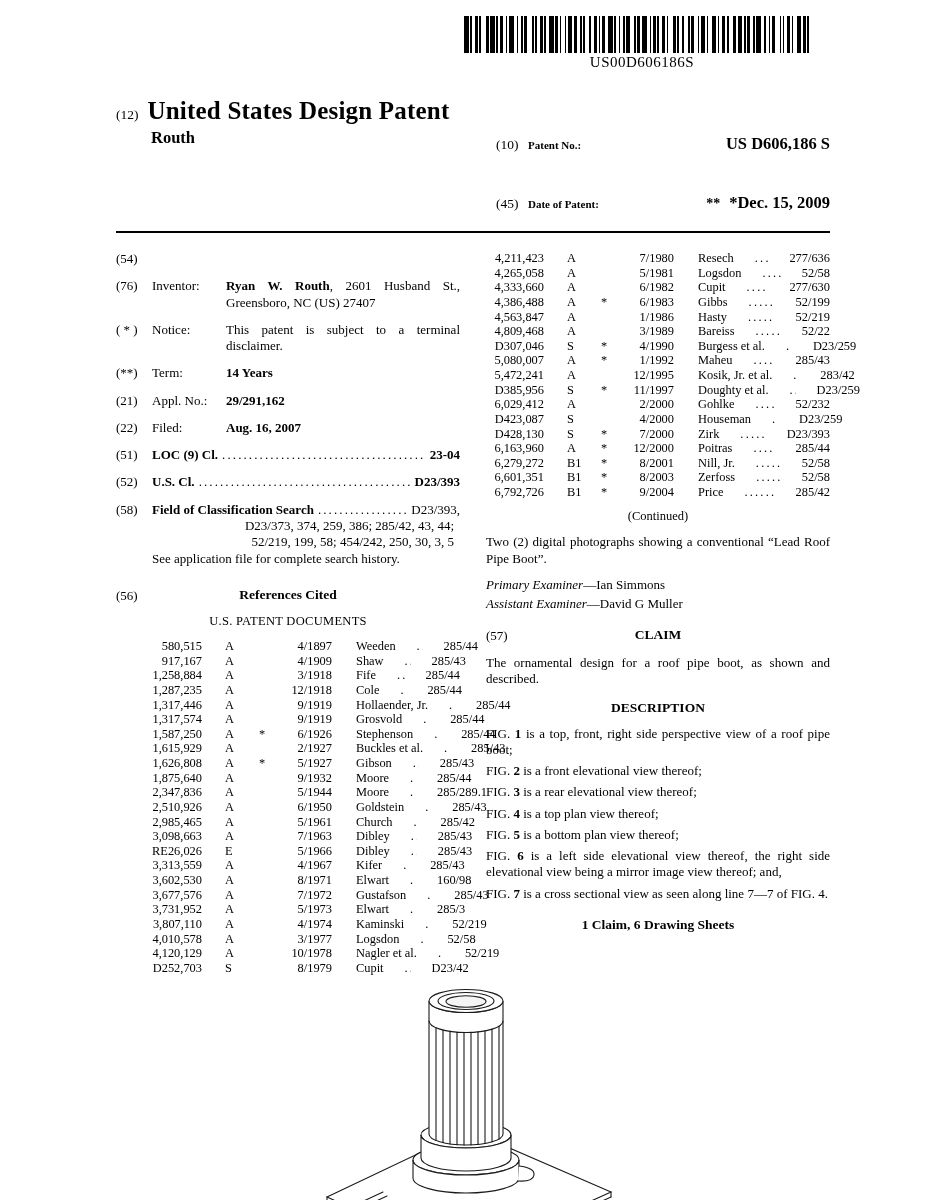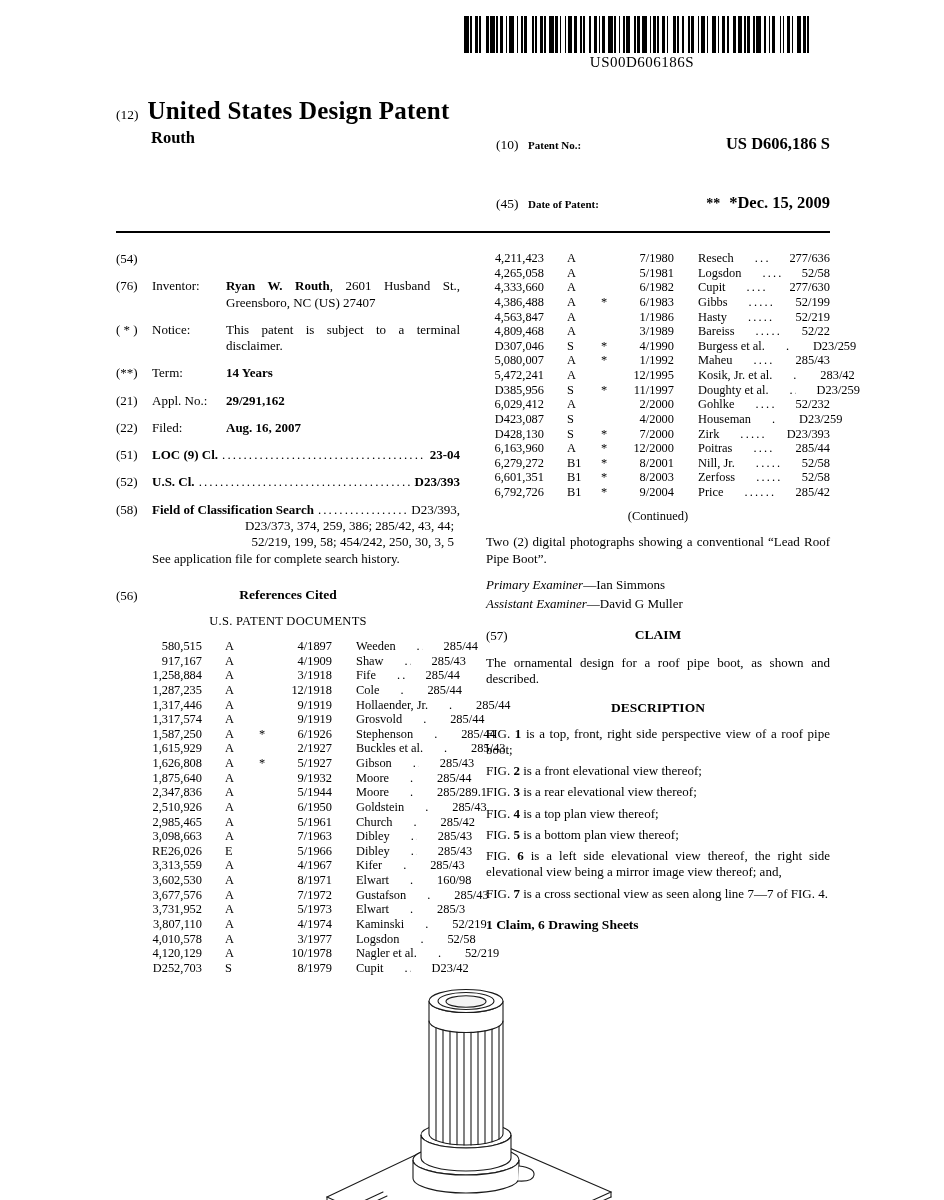--- a/index.html
+++ b/index.html
@@ -63,21 +63,21 @@
   .r-cls { flex:none; text-align:right; }
   
   .continued { text-align:center; font-size:12.5px; margin:9px 0 10px; }
   .pub-heading { text-align:center; font-size:13px; margin:4px 0 12px; letter-spacing:.3px; }
   .pub-text { margin:0 0 10px; text-align:justify; }
   .examiner { margin:0 0 3px; }
   .claim-text { margin:0 0 8px; text-align:justify; }
   .desc-heading { text-align:center; font-weight:bold; font-size:13.5px; margin:12px 0 9px; }
   .figpara { margin:0 0 5px; text-align:justify; }
   .fig-num { font-weight:bold; }
-  .sheets { text-align:left; font-weight:bold; font-size:13.5px; margin-top:15px; }
+  .sheets { text-align:center; font-weight:bold; font-size:13.5px; margin-top:15px; }
   
   .figure { display:flex; justify-content:center; margin-top:6px; }
 </style>
 </head>
 <body>
 
 <div class="page">
 
   <div class="barcode-area">
     <div class="barcode">

